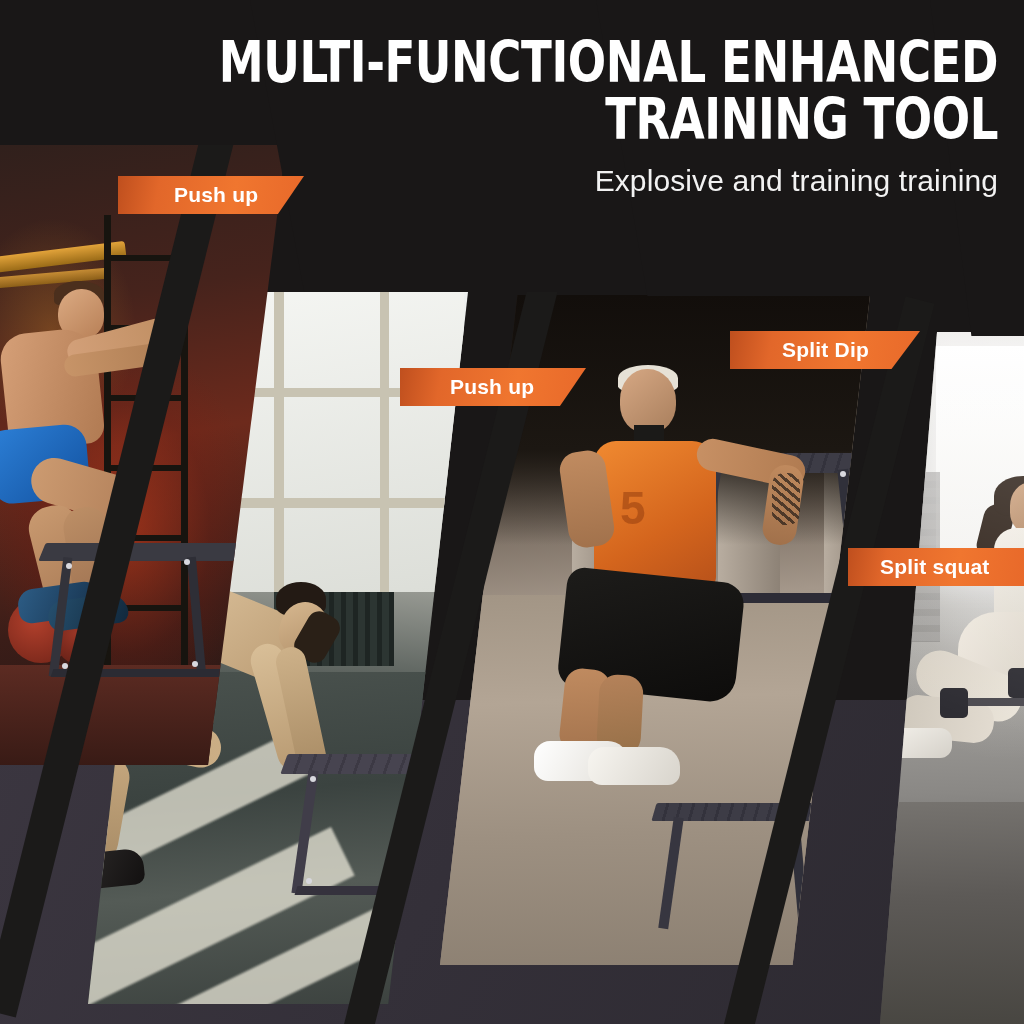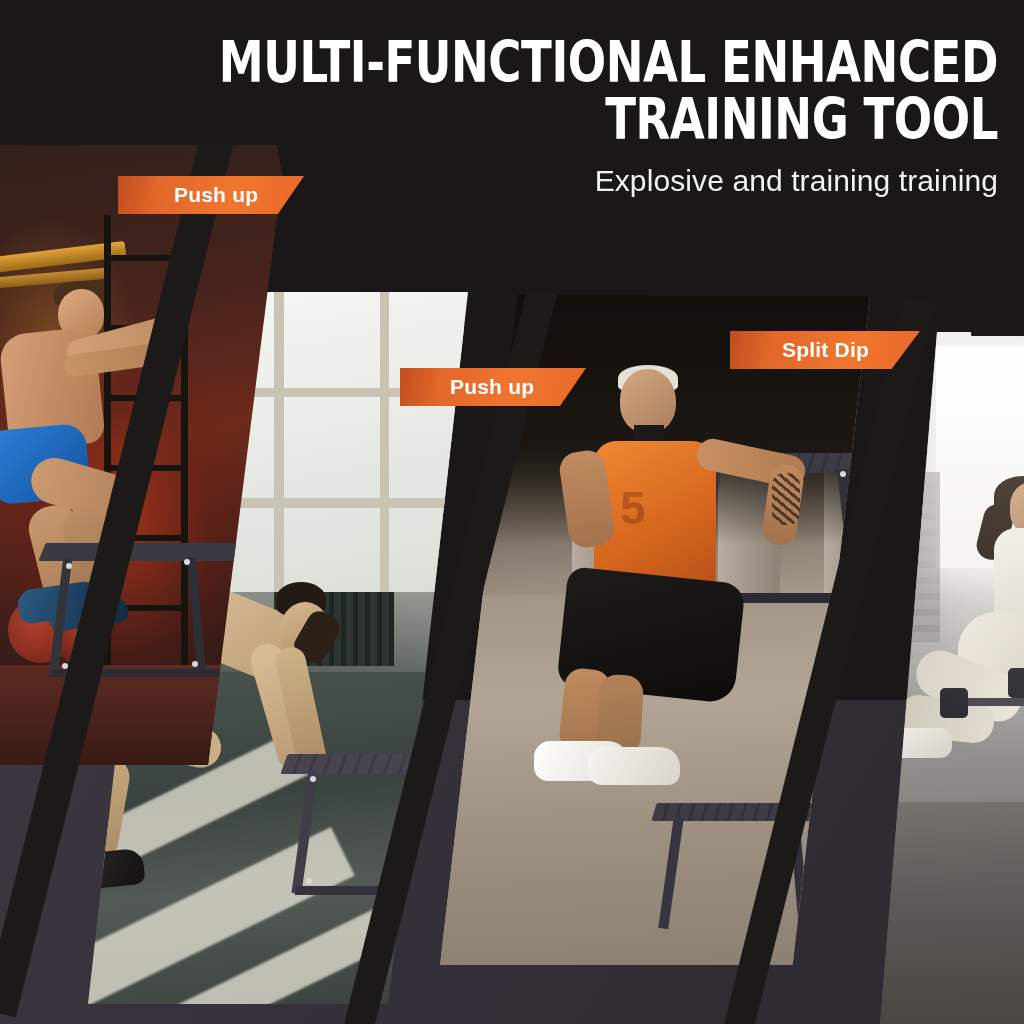--- a/index.html
+++ b/index.html
@@ -524,14 +524,18 @@
   <div class="badge" id="badge-push">
     <div class="bg"></div>
     <span class="txt">Push up</span>
   </div>
 
   <div class="badge" id="badge-dip">
     <div class="bg"></div>
     <span class="txt">Split Dip</span>
   </div>
 
+  <div class="badge" id="badge-squat">
+    <div class="bg"></div>
+    <span class="txt">Split squat</span>
+  </div>
 
 </div>
 
 </body></html>

